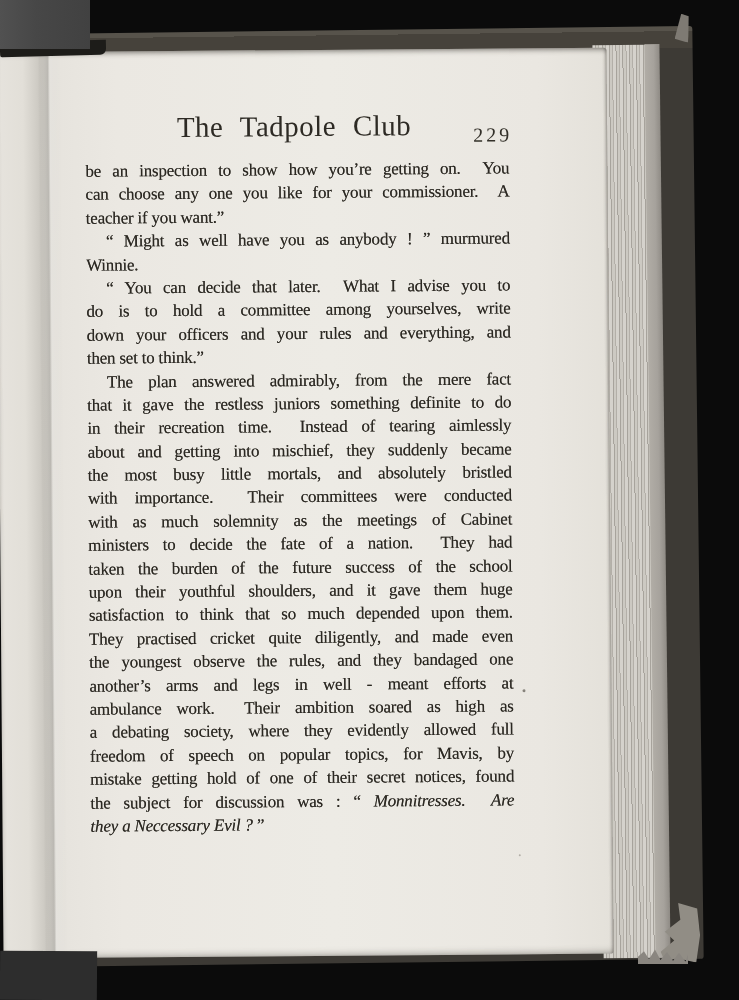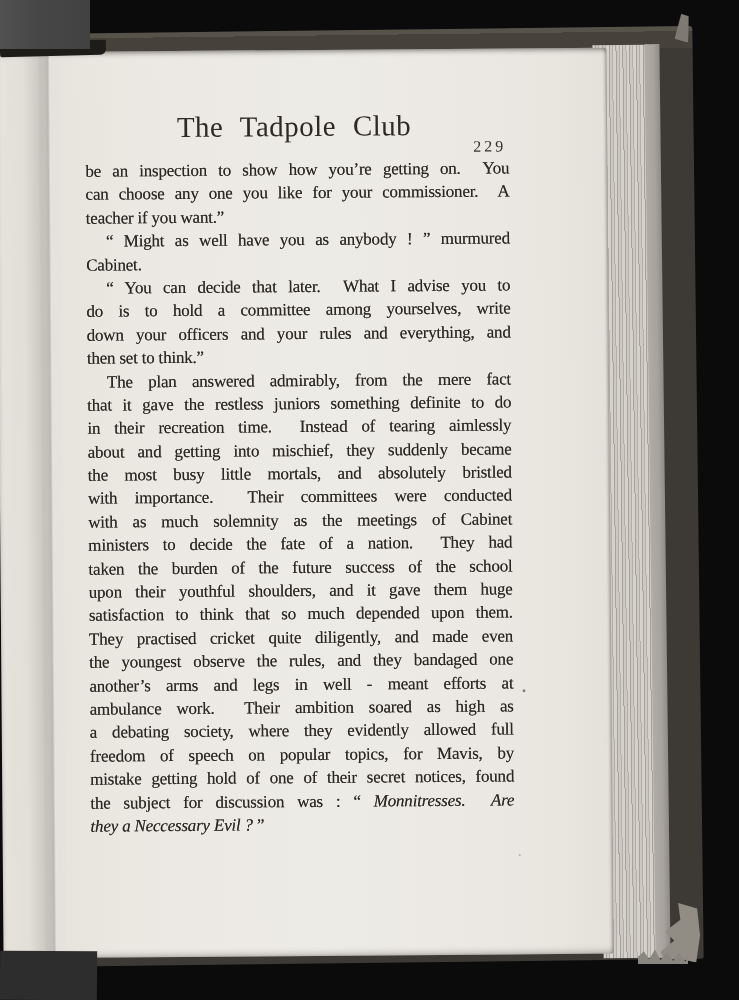--- a/index.html
+++ b/index.html
@@ -92,23 +92,22 @@
   .running-title {
     position: absolute; left: 0; top: 59px; width: 610px;
     padding-right: 16px; box-sizing: border-box;
     text-align: center;
     font-size: 29px; line-height: 34px;
     letter-spacing: 0.5px; word-spacing: 9px;
     color: #2d2a24;
   }
   .page-number {
     position: absolute; left: 476px; top: 74px;
-    font-size: 16px; line-height: 24px; letter-spacing: 3px;
+    font-size: 20px; line-height: 24px; letter-spacing: 3px;
     color: #333029;
-    margin-top: 12px;
   }
   .text-block {
     position: absolute; left: 88px; top: 108px; width: 424px;
     font-size: 17px; line-height: 23.4px;
     letter-spacing: -0.2px;
     color: var(--ink, #2b2822);
     text-shadow: 0 0 0.35px rgba(43,40,34,0.7);
   }
   .para { margin: 0; }
   .line {
@@ -140,21 +139,21 @@
   <div class="running-title">The Tadpole Club</div>
   <div class="page-number">229</div>
   <div class="text-block">
       <div class="para">
         <div class="line"><span>be an inspection to show how you’re getting on.&nbsp; You</span></div>
         <div class="line"><span>can choose any one you like for your commissioner.&nbsp; A</span></div>
         <div class="line last"><span>teacher if you want.”</span></div>
       </div>
       <div class="para">
         <div class="line indent"><span>“ Might as well have you as anybody ! ” murmured</span></div>
-        <div class="line last"><span>Cabinet.</span></div>
+        <div class="line last"><span>Winnie.</span></div>
       </div>
       <div class="para">
         <div class="line indent"><span>“ You can decide that later.&nbsp; What I advise you to</span></div>
         <div class="line"><span>do is to hold a committee among yourselves, write</span></div>
         <div class="line"><span>down your officers and your rules and everything, and</span></div>
         <div class="line last"><span>then set to think.”</span></div>
       </div>
       <div class="para">
         <div class="line indent"><span>The plan answered admirably, from the mere fact</span></div>
         <div class="line"><span>that it gave the restless juniors something definite to do</span></div>

